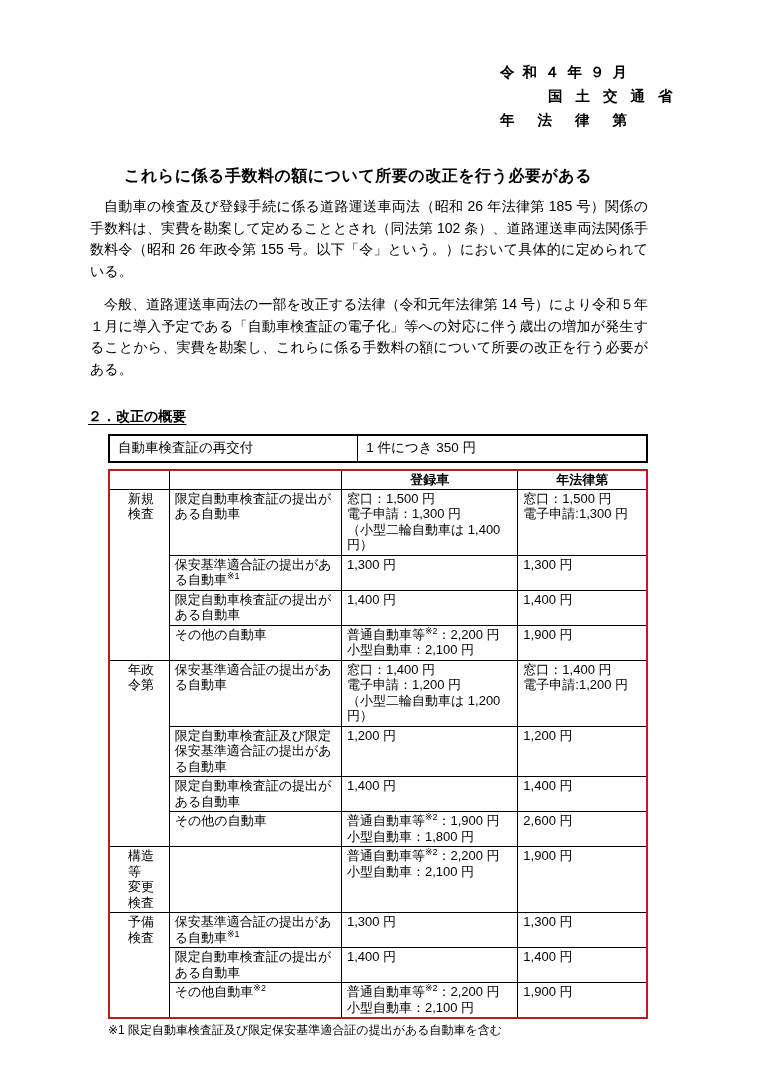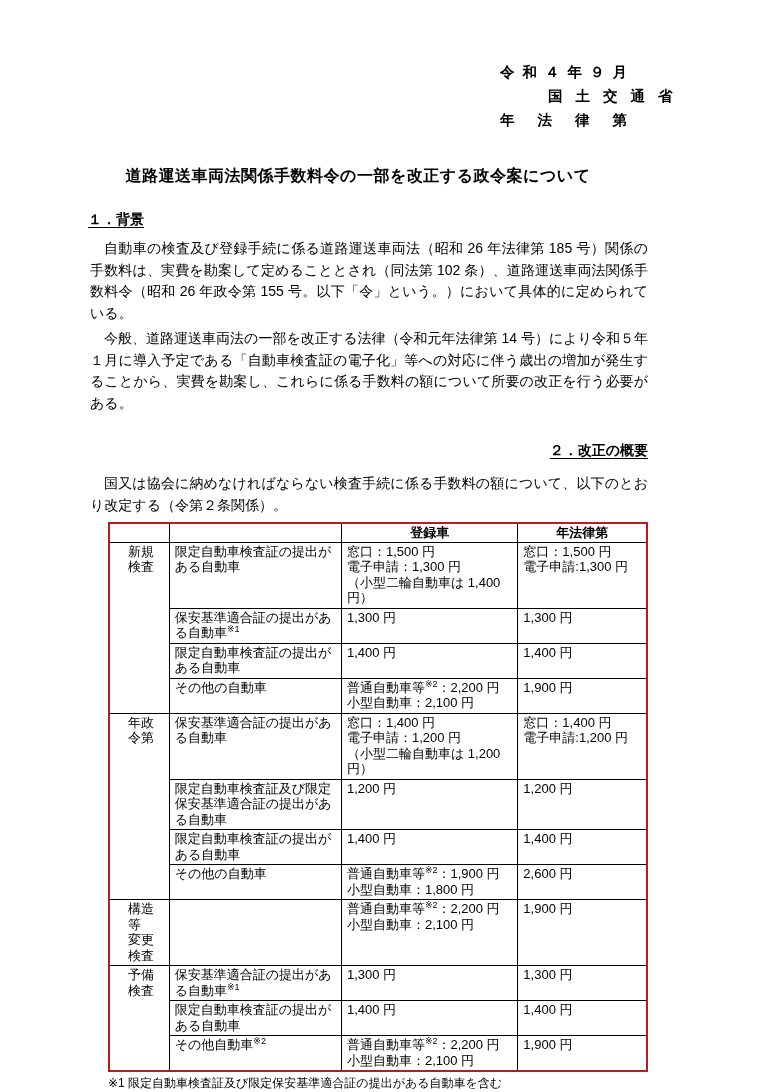--- a/index.html
+++ b/index.html
@@ -15,22 +15,22 @@
   .doc-header .l2{letter-spacing:13px;padding-left:48px;}
   .doc-header .l3{letter-spacing:23px;}
   .doc-header div{white-space:nowrap;}
   
   .title{margin:34px 0 0 -22px;text-align:center;font-size:16px;font-weight:bold;letter-spacing:.5px;}
   
   .sec-h{margin:26px 0 0 -2px;font-size:14px;font-weight:bold;text-decoration:underline;text-underline-offset:3px;}
   .sec-h.first{margin-top:24px;}
   
   .para{margin:9px 0 0 0;font-size:14px;line-height:21.5px;text-indent:1em;text-align:justify;}
-  .para + .para{margin-top:4px;}
-  .sec2-gap{margin-top:28px;text-align:right;}
+  .para + .para{margin-top:12px;}
+  .sec2-gap{margin-top:28px;}
   
   table{border-collapse:collapse;width:calc(100% - 18px);margin-left:18px;table-layout:fixed;}
   .reissue-table{margin-top:8px;border:2px solid #000;}
   .reissue-table td{border:1.5px solid #000;font-size:13.5px;padding:3px 8px 4px 8px;}
   .reissue-table td.item{width:43%;}
   .fee-table{margin-top:6px;border:2px solid #b91c1c;font-size:13px;line-height:15.5px;}
   .fee-table th,.fee-table td{border:1px solid #000;vertical-align:top;padding:1px 5px 2px 5px;text-align:left;font-weight:normal;}
   .fee-table th{text-align:center;font-weight:bold;padding:1px 2px;}
   .fee-table .c1{width:11.2%;}
   .fee-table .c2{width:32%;}
@@ -45,33 +45,39 @@
 <body>
 
 <div class="page">
 
   <div class="doc-header">
     <div class="l1">令和４年９月</div>
     <div class="l2">国土交通省</div>
     <div class="l3">年法律第</div>
   </div>
 
-  <div class="title">道路運送車両法関係手数料令の一部を改正する政令案について</div>
+  <div class="title">これらに係る手数料の額について所要の改正を行う必要がある</div>
 
   <div>
-    <div class="sec-h first">１．背景</div>
     <p class="para">自動車の検査及び登録手続に係る道路運送車両法（昭和 26 年法律第 185 号）関係の手数料は、実費を勘案して定めることとされ（同法第 102 条）、道路運送車両法関係手数料令（昭和 26 年政令第 155 号。以下「令」という。）において具体的に定められている。</p>
     <p class="para">今般、道路運送車両法の一部を改正する法律（令和元年法律第 14 号）により令和５年１月に導入予定である「自動車検査証の電子化」等への対応に伴う歳出の増加が発生することから、実費を勘案し、これらに係る手数料の額について所要の改正を行う必要がある。</p>
   </div>
 
   <div>
     <div class="sec-h sec2-gap">２．改正の概要</div>
 
+    <table class="reissue-table">
+      <tbody>
+        <tr>
+          <td class="item">自動車検査証の再交付</td>
+          <td class="fee">1 件につき 350 円</td>
+        </tr>
+      </tbody>
+    </table>
 
-    <p class="para" style="margin-top:13px">国又は協会に納めなければならない検査手続に係る手数料の額について、以下のとおり改定する（令第２条関係）。</p>
 
     <table class="fee-table">
       <colgroup>
           <col class="c1">
           <col class="c2">
           <col class="c3">
           <col class="c4">
         </colgroup>
       <thead>
         <tr>

